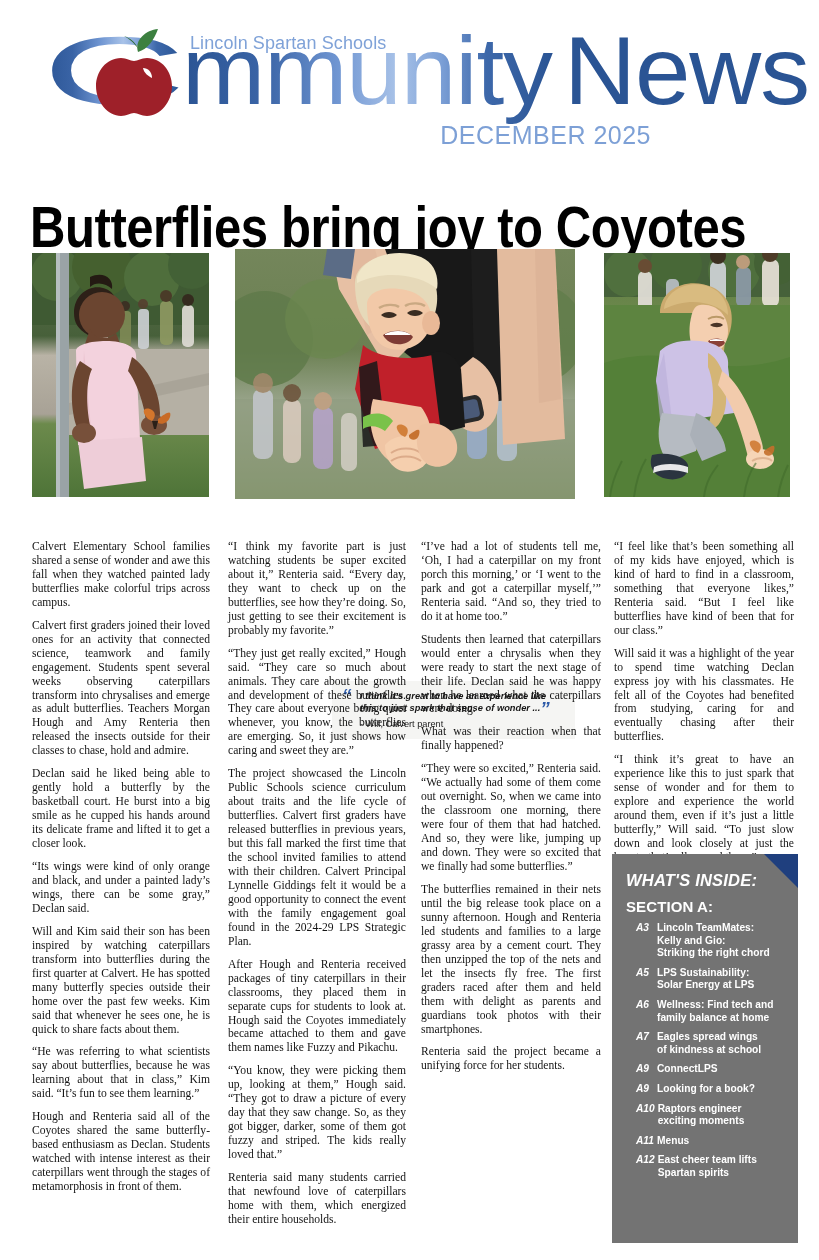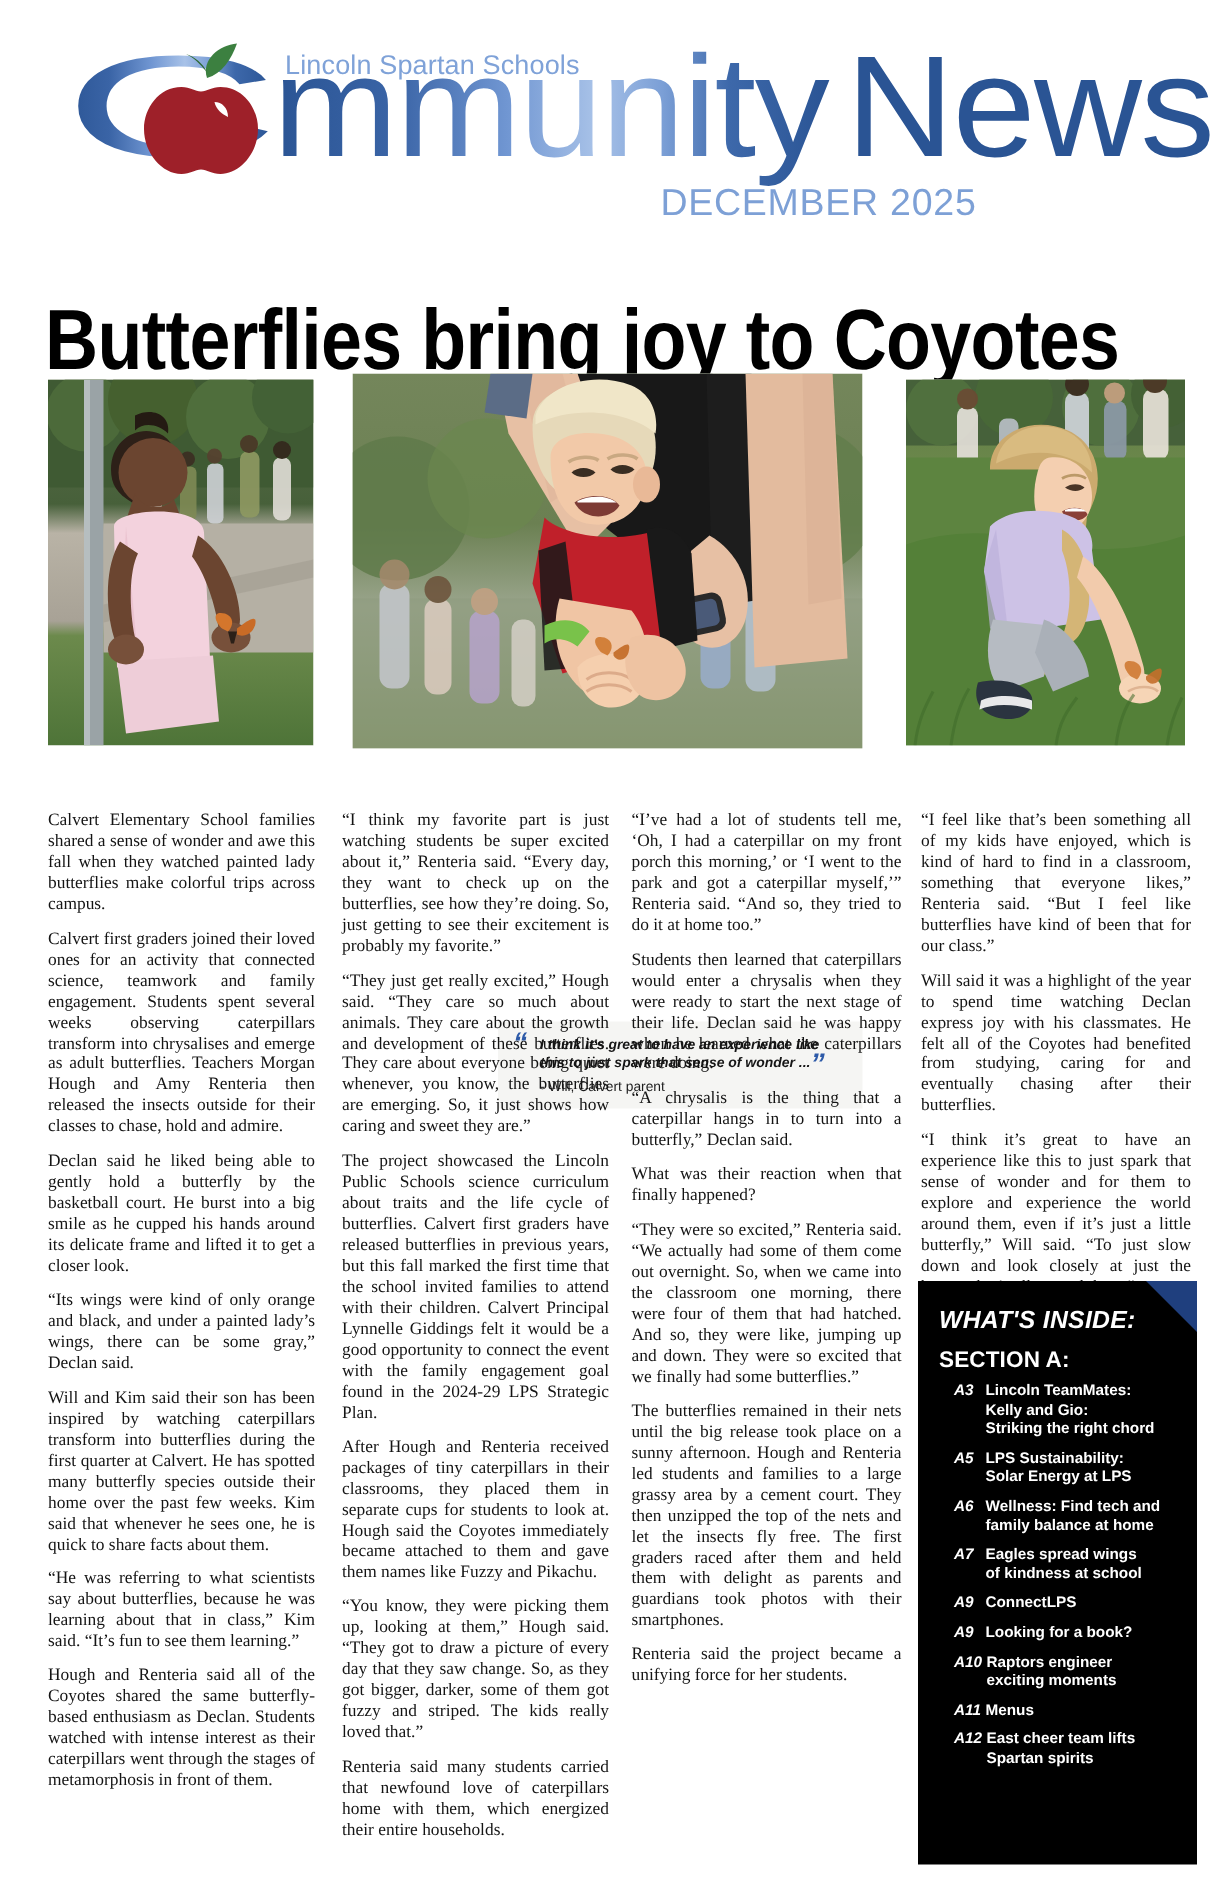--- a/index.html
+++ b/index.html
@@ -179,21 +179,21 @@
   .col-3 { left: 421px; width: 180px; }
   .col-4 { left: 614px; width: 180px; }
 
   
   .inside-box {
     position: absolute;
     left: 612px;
     top: 854px;
     width: 186px;
     height: 389px;
-    background: #000000;
+    background: #737373;
     color: #fff;
     font-family: "Liberation Sans", sans-serif;
     box-sizing: border-box;
     padding: 17px 12px 12px 14px;
     overflow: hidden;
   }
   .inside-fold {
     position: absolute;
     right: 0;
     top: 0;
@@ -543,21 +543,20 @@
         <p>“I think my favorite part is just watching students be super excited about it,” Renteria said. “Every day, they want to check up on the butterflies, see how they’re doing. So, just getting to see their excitement is probably my favorite.”</p>
         <p>“They just get really excited,” Hough said. “They care so much about animals. They care about the growth and development of these butterflies. They care about everyone being quiet whenever, you know, the butterflies are emerging. So, it just shows how caring and sweet they are.”</p>
         <p>The project showcased the Lincoln Public Schools science curriculum about traits and the life cycle of butterflies. Calvert first graders have released butterflies in previous years, but this fall marked the first time that the school invited families to attend with their children. Calvert Principal Lynnelle Giddings felt it would be a good opportunity to connect the event with the family engagement goal found in the 2024-29 LPS Strategic Plan.</p>
         <p>After Hough and Renteria received packages of tiny caterpillars in their classrooms, they placed them in separate cups for students to look at. Hough said the Coyotes immediately became attached to them and gave them names like Fuzzy and Pikachu.</p>
         <p>“You know, they were picking them up, looking at them,” Hough said. “They got to draw a picture of every day that they saw change. So, as they got bigger, darker, some of them got fuzzy and striped. The kids really loved that.”</p>
         <p>Renteria said many students carried that newfound love of caterpillars home with them, which energized their entire households.</p>
       </div>
     <div class="col col-3">
         <p>“I’ve had a lot of students tell me, ‘Oh, I had a caterpillar on my front porch this morning,’ or ‘I went to the park and got a caterpillar myself,’” Renteria said. “And so, they tried to do it at home too.”</p>
         <p>Students then learned that caterpillars would enter a chrysalis when they were ready to start the next stage of their life. Declan said he was happy when he learned what the caterpillars were doing.</p>
-        <p>“A chrysalis is the thing that a caterpillar hangs in to turn into a butterfly,” Declan said.</p>
         <p>What was their reaction when that finally happened?</p>
         <p>“They were so excited,” Renteria said. “We actually had some of them come out overnight. So, when we came into the classroom one morning, there were four of them that had hatched. And so, they were like, jumping up and down. They were so excited that we finally had some butterflies.”</p>
         <p>The butterflies remained in their nets until the big release took place on a sunny afternoon. Hough and Renteria led students and families to a large grassy area by a cement court. They then unzipped the top of the nets and let the insects fly free. The first graders raced after them and held them with delight as parents and guardians took photos with their smartphones.</p>
         <p>Renteria said the project became a unifying force for her students.</p>
       </div>
     <div class="col col-4">
         <p>“I feel like that’s been something all of my kids have enjoyed, which is kind of hard to find in a classroom, something that everyone likes,” Renteria said. “But I feel like butterflies have kind of been that for our class.”</p>
         <p>Will said it was a highlight of the year to spend time watching Declan express joy with his classmates. He felt all of the Coyotes had benefited from studying, caring for and eventually chasing after their butterflies.</p>
         <p>“I think it’s great to have an experience like this to just spark that sense of wonder and for them to explore and experience the world around them, even if it’s just a little butterfly,” Will said. “To just slow down and look closely at just the beauty that’s all around them.”</p>
       </div>

